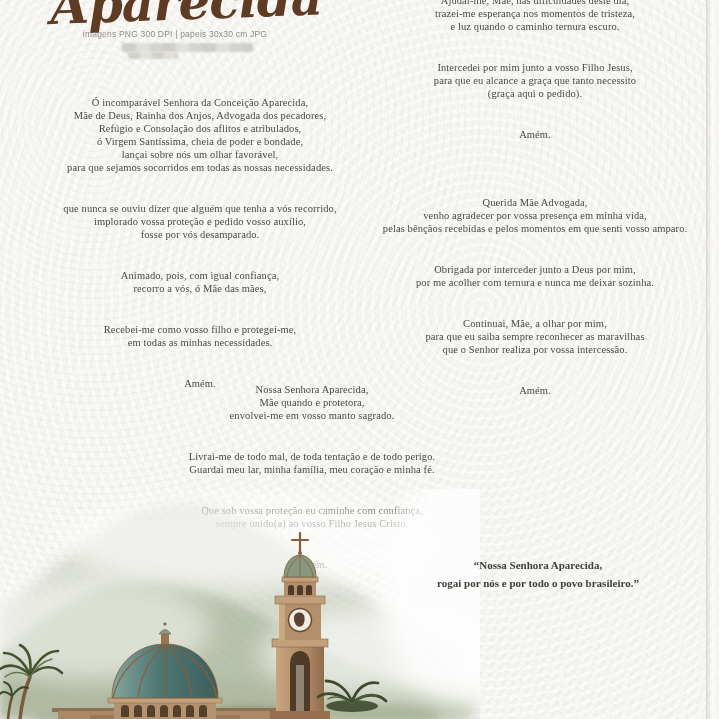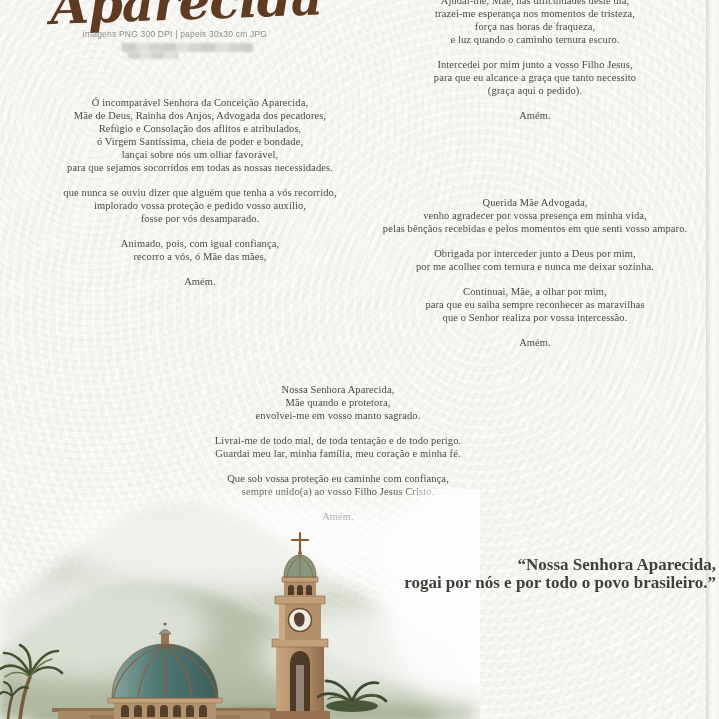--- a/index.html
+++ b/index.html
@@ -30,46 +30,45 @@
     letter-spacing:0.2px;color:#8f8d88;white-space:nowrap;
   }
   .watermark{position:absolute;filter:blur(1.2px);opacity:0.85;border-radius:1px;}
   .wm-row1{left:122px;top:43px;width:131px;height:9px;
     background:repeating-linear-gradient(90deg,#c9c8c2 0 14px,#dddcd6 14px 27px,#cfcec8 27px 40px);}
   .wm-row2{left:128px;top:52px;width:50px;height:7px;
     background:repeating-linear-gradient(90deg,#cccbc5 0 12px,#deddd7 12px 24px);}
   .prayer{position:absolute;text-align:center;font-size:10.5px;line-height:13px;
     letter-spacing:0.1px;color:#4b4a45;}
   .line{white-space:nowrap;}
-  .para + .para{margin-top:12px;}
+  .para + .para{margin-top:28px;}
   #prayer-daily{left:355px;top:-6px;width:360px;}
   #prayer-opening{left:20px;top:96px;width:360px;}
   #prayer-gratitude{left:355px;top:196px;width:360px;}
-  #prayer-protection{left:158px;top:383px;width:360px;}
+  #prayer-protection{left:132px;top:383px;width:360px;}
   .quote{
-    position:absolute;left:360px;top:556px;width:356px;text-align:right;
-    font-size:17px;line-height:18px;font-weight:bold;color:#403f3b;z-index:3;
+    position:absolute;left:360px;top:556px;width:356px;text-align:center;
+    font-size:11px;line-height:18px;font-weight:bold;color:#403f3b;z-index:3;
   }
   .illustration{position:absolute;left:0;top:489px;width:480px;height:230px;z-index:1;}
 </style>
 </head>
 <body>
 
 <div class="page">
 
   <div class="title">Aparecida</div>
   <div class="product-info">imagens PNG 300 DPI |  papeis 30x30 cm JPG</div>
   <div class="watermark wm-row1"></div>
   <div class="watermark wm-row2"></div>
 
   <section class="prayer" id="prayer-daily">
     <div class="para">
         <div class="line">Ajudai-me, Mãe, nas dificuldades deste dia,</div>
         <div class="line">trazei-me esperança nos momentos de tristeza,</div>
-        <div class="line">força nas horas de fraqueza,</div>
         <div class="line">e luz quando o caminho ternura escuro.</div>
       </div>
     <div class="para">
         <div class="line">Intercedei por mim junto a vosso Filho Jesus,</div>
         <div class="line">para que eu alcance a graça que tanto necessito</div>
         <div class="line">(graça aqui o pedido).</div>
       </div>
     <div class="para amen">Amém.</div>
   </section>
 
@@ -83,20 +82,24 @@
         <div class="line">para que sejamos socorridos em todas as nossas necessidades.</div>
       </div>
     <div class="para">
         <div class="line">que nunca se ouviu dizer que alguém que tenha a vós recorrido,</div>
         <div class="line">implorado vossa proteção e pedido vosso auxílio,</div>
         <div class="line">fosse por vós desamparado.</div>
       </div>
     <div class="para">
         <div class="line">Animado, pois, com igual confiança,</div>
         <div class="line">recorro a vós, ó Mãe das mães,</div>
+      </div>
+    <div class="para">
+        <div class="line">Recebei-me como vosso filho e protegei-me,</div>
+        <div class="line">em todas as minhas necessidades.</div>
       </div>
     <div class="para amen">Amém.</div>
   </section>
 
   <section class="prayer" id="prayer-gratitude">
     <div class="para">
         <div class="line">Querida Mãe Advogada,</div>
         <div class="line">venho agradecer por vossa presença em minha vida,</div>
         <div class="line">pelas bênçãos recebidas e pelos momentos em que senti vosso amparo.</div>
       </div>

